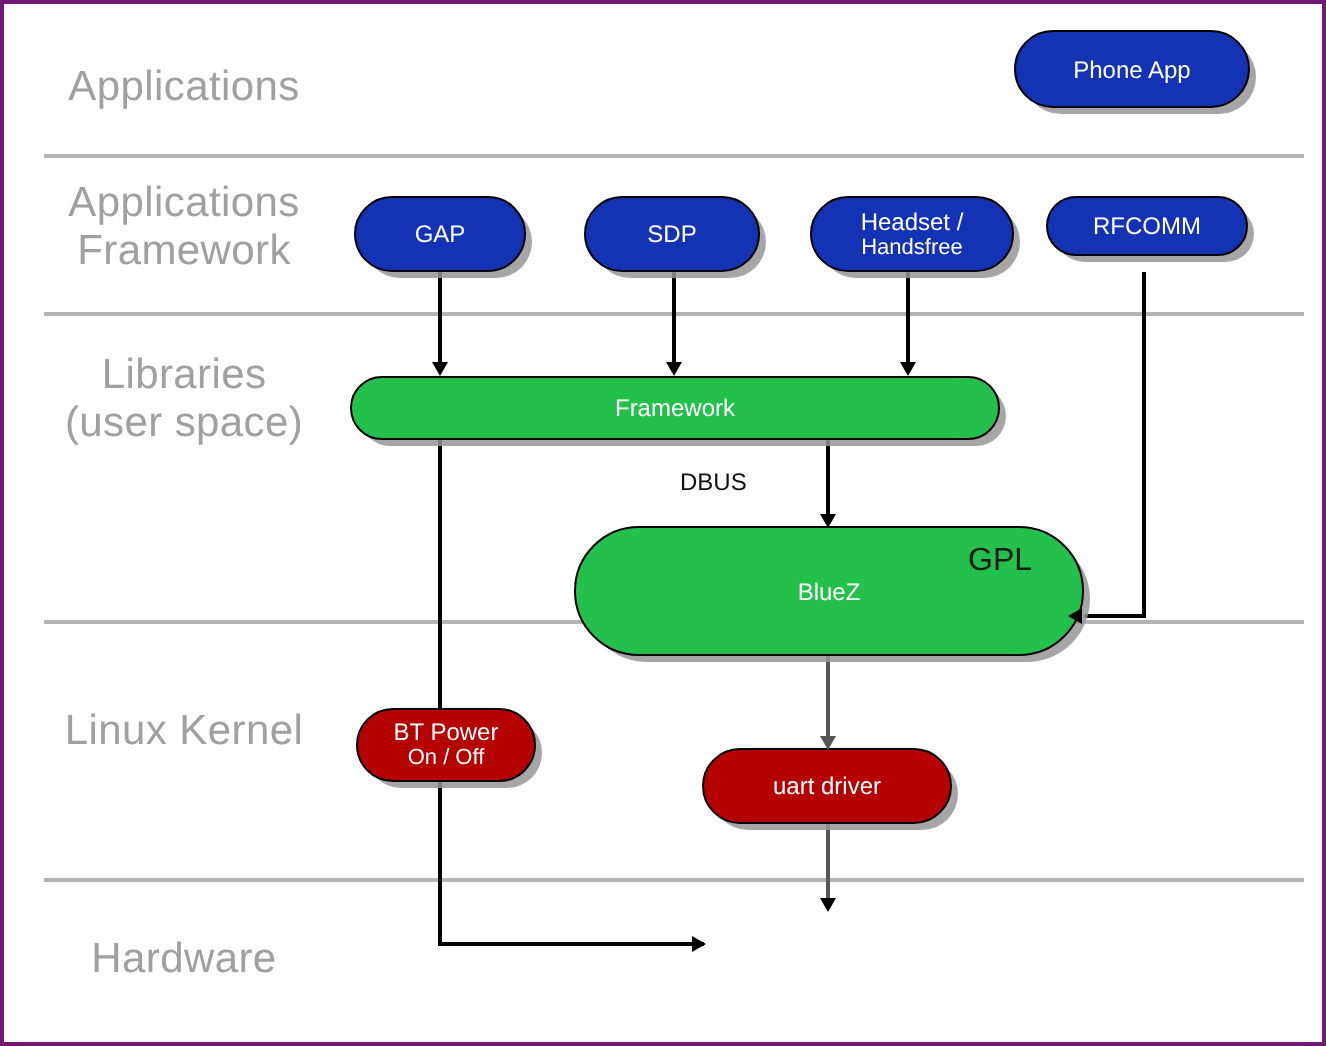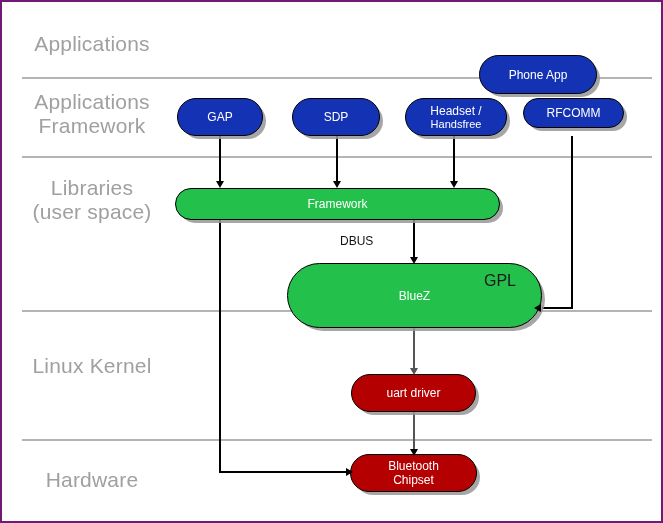--- a/index.html
+++ b/index.html
@@ -145,21 +145,21 @@
   <div class="hline" style="left:540px;top:305px;width:31px;"></div>
   <div class="arrow-left" style="left:532px;top:302px;"></div>
 
   <div class="vline grey" style="left:411px;top:326px;height:44px;"></div>
   <div class="arrow-down grey" style="left:408px;top:366px;"></div>
 
   <div class="vline grey" style="left:411px;top:410px;height:42px;"></div>
   <div class="arrow-down" style="left:408px;top:447px;"></div>
 
 
-  <div class="node blue" style="left:477px;top:13px;width:118px;height:39px;margin-top:40px;">
+  <div class="node blue" style="left:505px;top:13px;width:118px;height:39px;">
     <span class="l1">Phone App</span>
   </div>
 
   <div class="node blue" style="left:175px;top:96px;width:86px;height:38px;">
     <span class="l1">GAP</span>
   </div>
 
   <div class="node blue" style="left:290px;top:96px;width:88px;height:38px;">
     <span class="l1">SDP</span>
   </div>
@@ -175,23 +175,23 @@
 
   <div class="node green" style="left:173px;top:186px;width:325px;height:32px;">
     <span class="l1">Framework</span>
   </div>
 
   <div class="node green" style="left:285px;top:261px;width:255px;height:65px;">
     <span class="l1">BlueZ</span>
   </div>
   <div class="gpl-tag" style="left:482px;top:270px;">GPL</div>
 
+  <div class="node red" style="left:176px;top:352px;width:90px;height:37px;">
+    <span class="l1">BT Power</span>
+    <span class="l2">On / Off</span>
+  </div>
 
   <div class="node red" style="left:349px;top:372px;width:125px;height:38px;">
     <span class="l1">uart driver</span>
   </div>
 
-  <div class="node red" style="left:348px;top:452px;width:127px;height:38px;">
-    <span class="l1">Bluetooth</span>
-    <span class="l1">Chipset</span>
-  </div>
 
 </div>
 
 </body></html>

